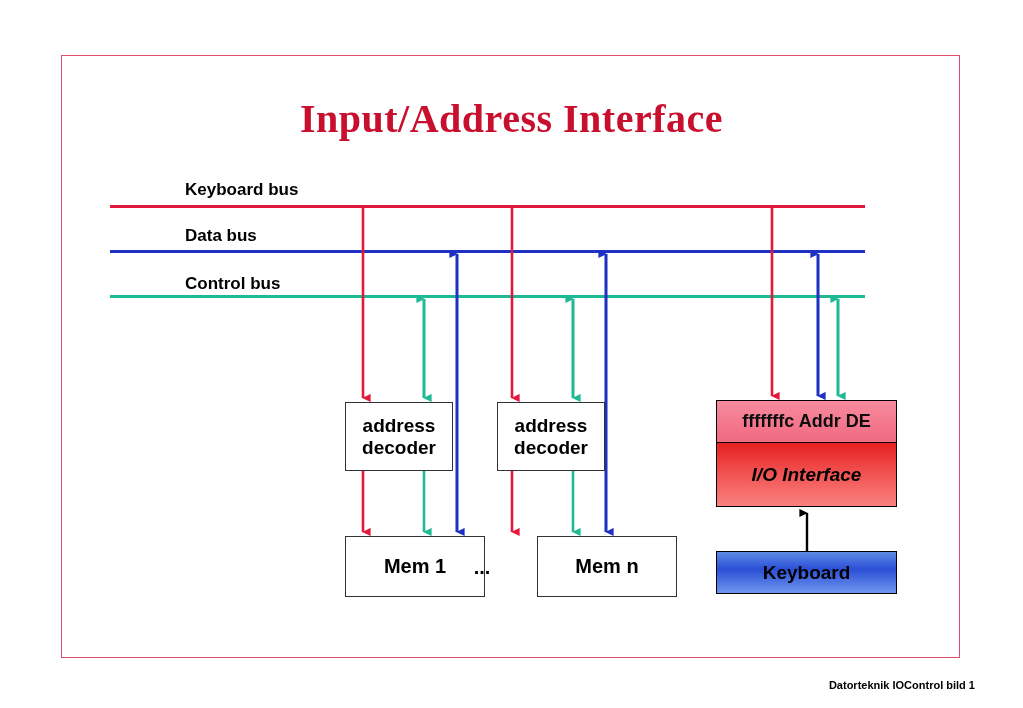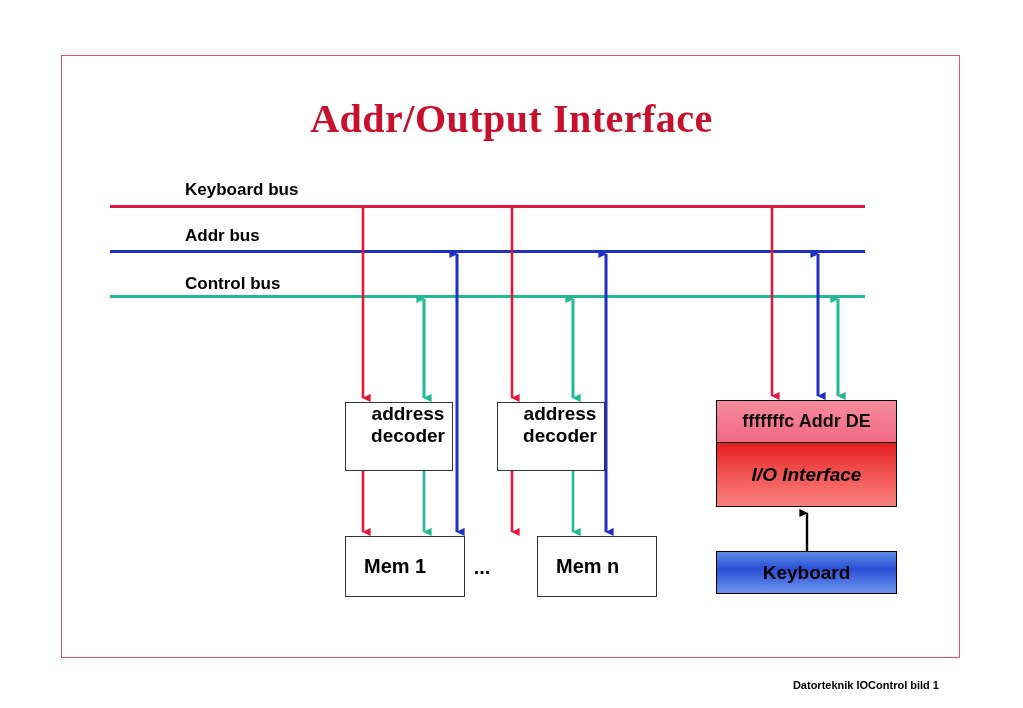--- a/index.html
+++ b/index.html
@@ -86,39 +86,39 @@
   }
 
   
   .box {
     position: absolute;
     box-sizing: border-box;
     border: 1.5px solid #333333;
     background: #ffffff;
     display: flex;
     align-items: center;
+    justify-content: center;
     font-family: "Liberation Sans", sans-serif;
     font-weight: bold;
     font-size: 19px;
     color: #000000;
     text-align: center;
     line-height: 1.15;
-    padding-left: 18px;
   }
 
   .decoder {
     width: 108px;
     height: 69px;
     flex-direction: column;
   }
   #dec-1 { left: 345px; top: 402px; }
   #dec-2 { left: 497px; top: 402px; }
 
   .mem {
-    width: 120px;
+    width: 140px;
     height: 61px;
     font-size: 20px;
   }
   #mem-1 { left: 345px; top: 536px; }
   #mem-2 { left: 497px; top: 536px; margin-left: 40px; }
 
   #ellipsis {
     position: absolute;
     left: 468px;
     top: 556px;
@@ -190,40 +190,40 @@
     white-space: nowrap;
   }
 
   
   #footer {
     position: absolute;
     left: 0;
     top: 679px;
     width: 1023px;
     text-align: right;
-    padding-right: 84px;
+    padding-right: 48px;
     box-sizing: border-box;
     font-family: "Liberation Sans", sans-serif;
     font-weight: bold;
     font-size: 11px;
     color: #000000;
     white-space: nowrap;
   }
 </style>
 </head>
 <body>
 
 <div id="slide">
 
   <div id="frame"></div>
 
-  <div id="title">Addr/Output Interface</div>
+  <div id="title">Input/Address Interface</div>
 
   <div class="bus-label" id="label-address">Keyboard bus</div>
-  <div class="bus-label" id="label-data">Addr bus</div>
+  <div class="bus-label" id="label-data">Data bus</div>
   <div class="bus-label" id="label-control">Control bus</div>
 
   <div class="bus-line" id="bus-address"></div>
   <div class="bus-line" id="bus-data"></div>
   <div class="bus-line" id="bus-control"></div>
 
   <svg id="wires" width="1023" height="708" viewBox="0 0 1023 708" xmlns="http://www.w3.org/2000/svg">
     <defs>
       <marker id="ah-red" markerWidth="9" markerHeight="9" refX="4.5" refY="7.6" orient="auto" markerUnits="userSpaceOnUse">
         <path d="M0.4,0 L8.6,0 L4.5,8.4 Z" fill="#e3193c"></path>

